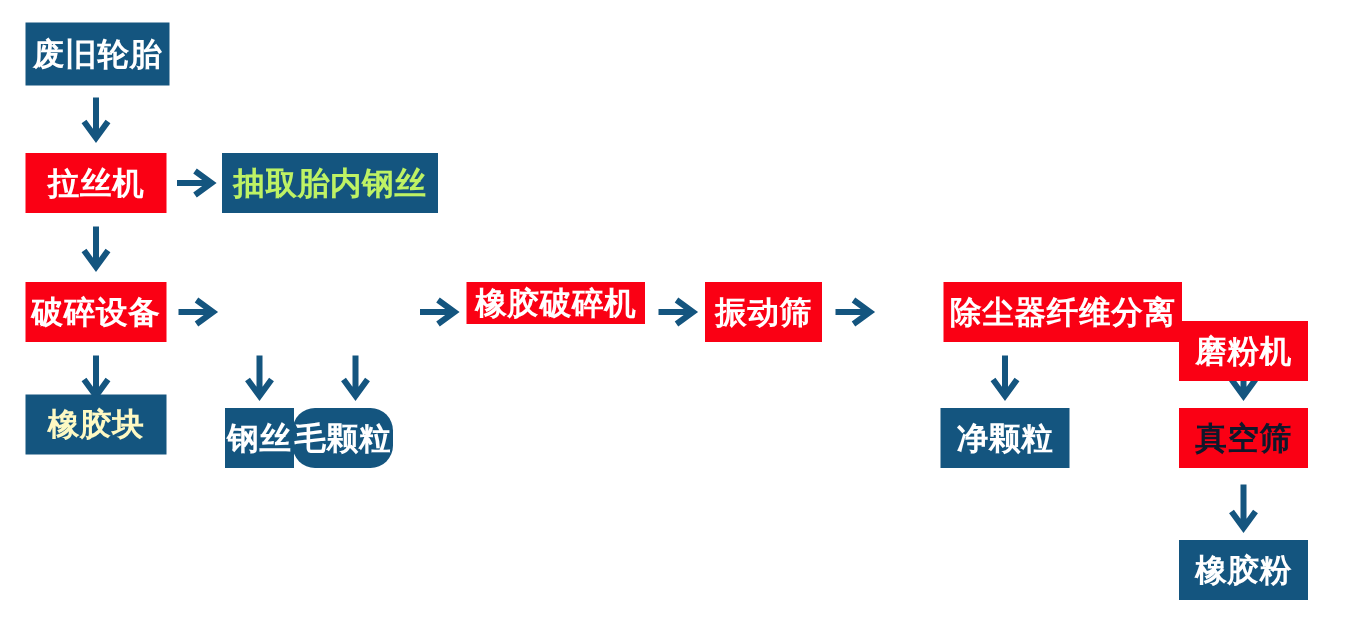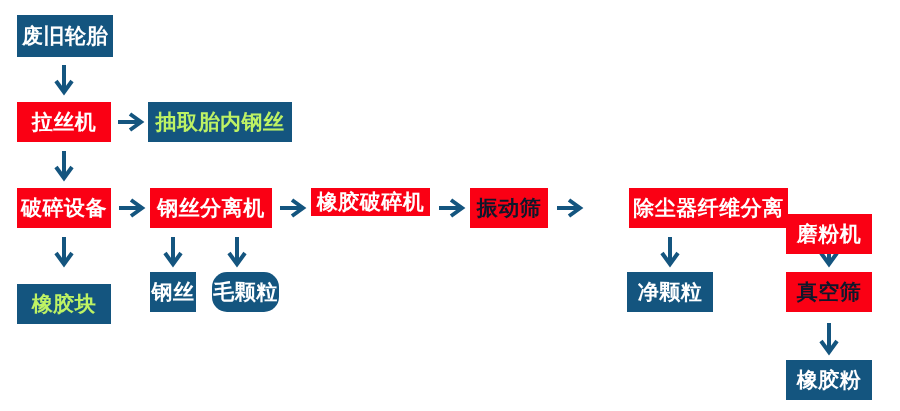--- a/index.html
+++ b/index.html
@@ -124,36 +124,33 @@
     </div>
     <div class="node red" style="left: 17px; top: 102px; width: 94px; height: 40px; background: rgb(250, 0, 20); color: rgb(255, 255, 255);">
       <span>拉丝机</span>
     </div>
     <div class="node blue" style="left: 148px; top: 102px; width: 144px; height: 40px; background: rgb(20, 85, 127); color: #bef264;">
       <span>抽取胎内钢丝</span>
     </div>
     <div class="node red" style="left: 17px; top: 188px; width: 94px; height: 40px; background: rgb(250, 0, 20); color: rgb(255, 255, 255);">
       <span>破碎设备</span>
     </div>
-    <div class="node blue" style="left: 17px; top: 284px; width: 94px; height: 40px; background: rgb(20, 85, 127); color: #bef264;">
+    <div class="node blue" style="left: 17px; top: 263px; width: 94px; height: 40px; background: rgb(20, 85, 127); color: #fef9c3;">
       <span>橡胶块</span>
-    </div>
-    <div class="node red" style="left: 150px; top: 188px; width: 122px; height: 40px; background: rgb(250, 0, 20); color: rgb(255, 255, 255);">
-      <span>钢丝分离机</span>
     </div>
     <div class="node blue" style="left: 150px; top: 272px; width: 46px; height: 40px; background: rgb(20, 85, 127); color: rgb(255, 255, 255);">
       <span>钢丝</span>
     </div>
-    <div class="node blue" style="left: 212px; top: 272px; width: 67px; height: 40px; background: rgb(20, 85, 127); color: rgb(255, 255, 255); border-radius: 15px;">
+    <div class="node blue" style="left: 195px; top: 272px; width: 67px; height: 40px; background: rgb(20, 85, 127); color: rgb(255, 255, 255); border-radius: 15px;">
       <span>毛颗粒</span>
     </div>
     <div class="node red" style="left: 311px; top: 188px; width: 119px; height: 28px; background: rgb(250, 0, 20); color: #ffffff;">
       <span>橡胶破碎机</span>
     </div>
-    <div class="node red" style="left: 470px; top: 188px; width: 78px; height: 40px; background: rgb(250, 0, 20); color: #0f172a;">
+    <div class="node red" style="left: 470px; top: 188px; width: 78px; height: 40px; background: rgb(250, 0, 20); color: #ffffff;">
       <span>振动筛</span>
     </div>
     <div class="node red" style="left: 589px; top: 188px; width: 159px; height: 40px; background: rgb(250, 0, 20); color: rgb(255, 255, 255); margin-left: 40px;">
       <span>除尘器纤维分离</span>
     </div>
     <div class="node blue" style="left: 627px; top: 272px; width: 86px; height: 40px; background: rgb(20, 85, 127); color: rgb(255, 255, 255);">
       <span>净颗粒</span>
     </div>
     <div class="node red" style="left: 786px; top: 188px; width: 86px; height: 40px; background: rgb(250, 0, 20); color: rgb(255, 255, 255); margin-top: 26px;">
       <span>磨粉机</span>

